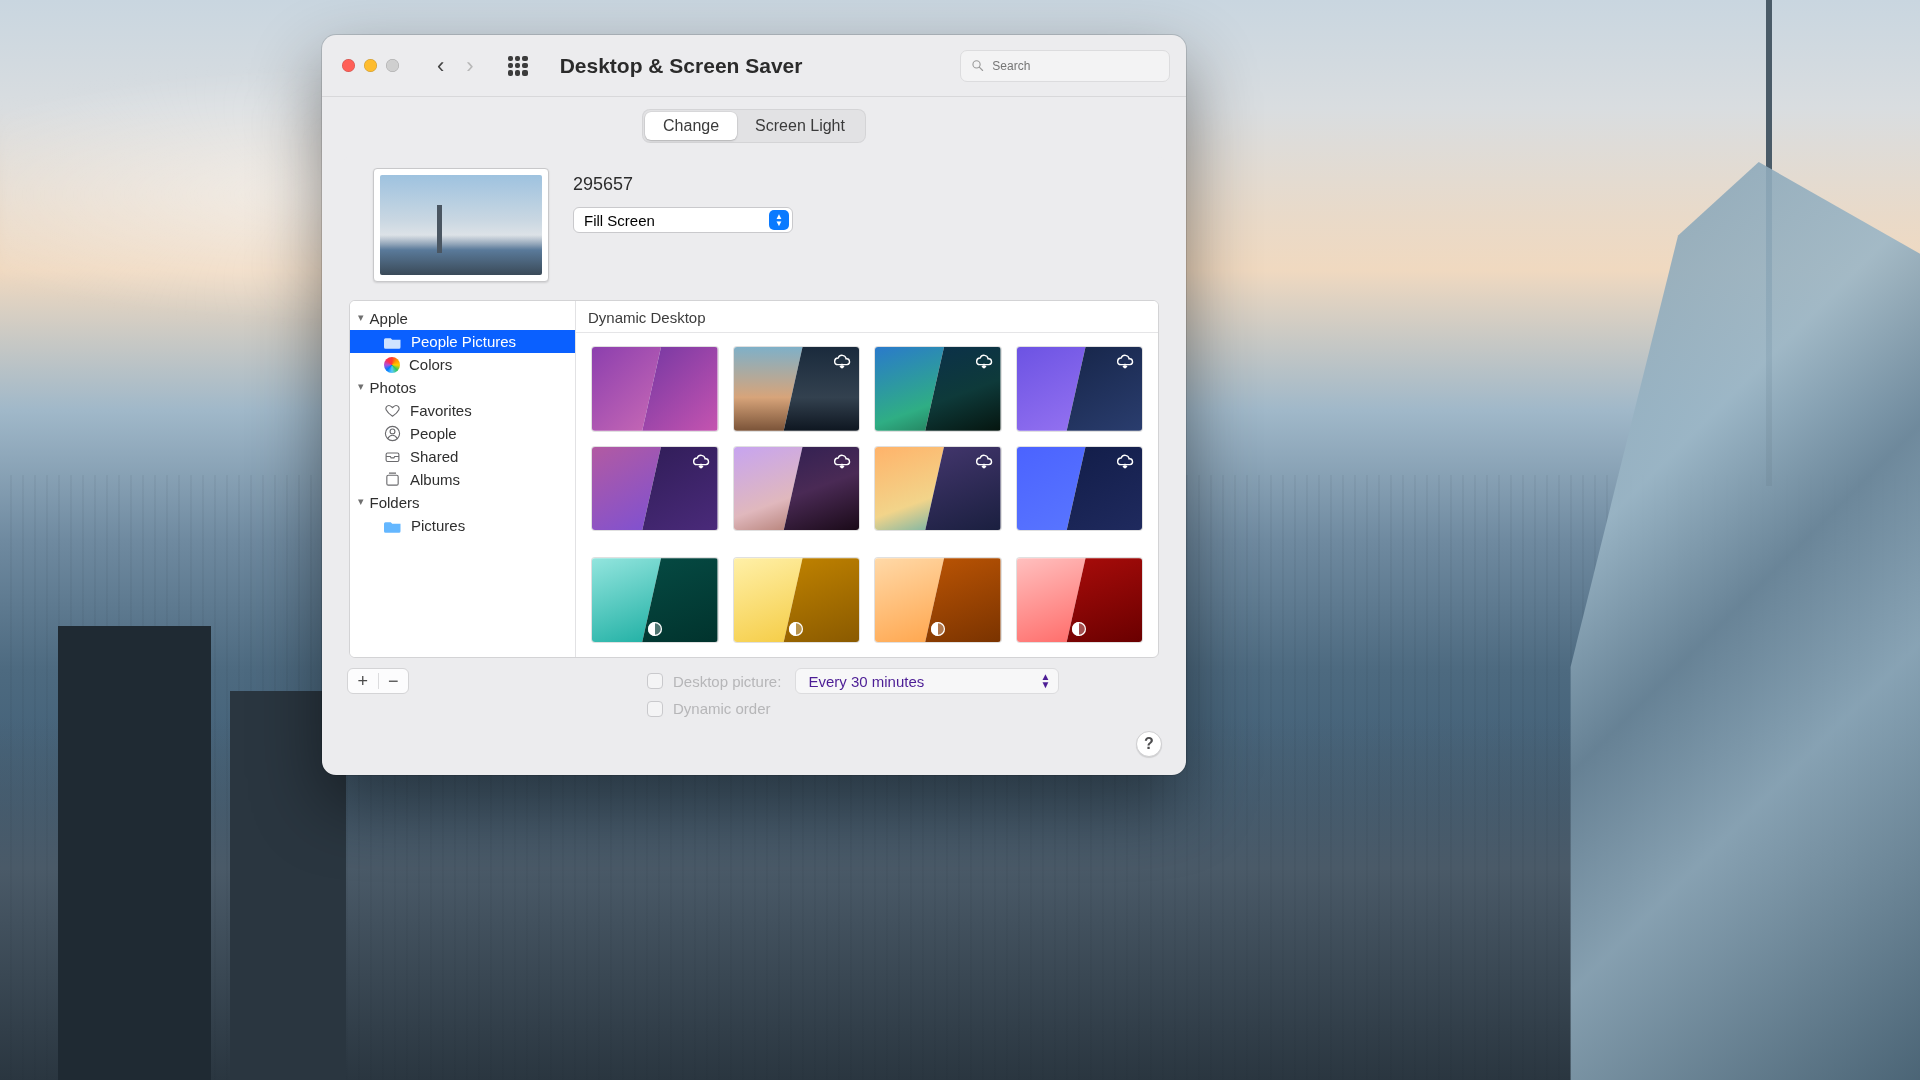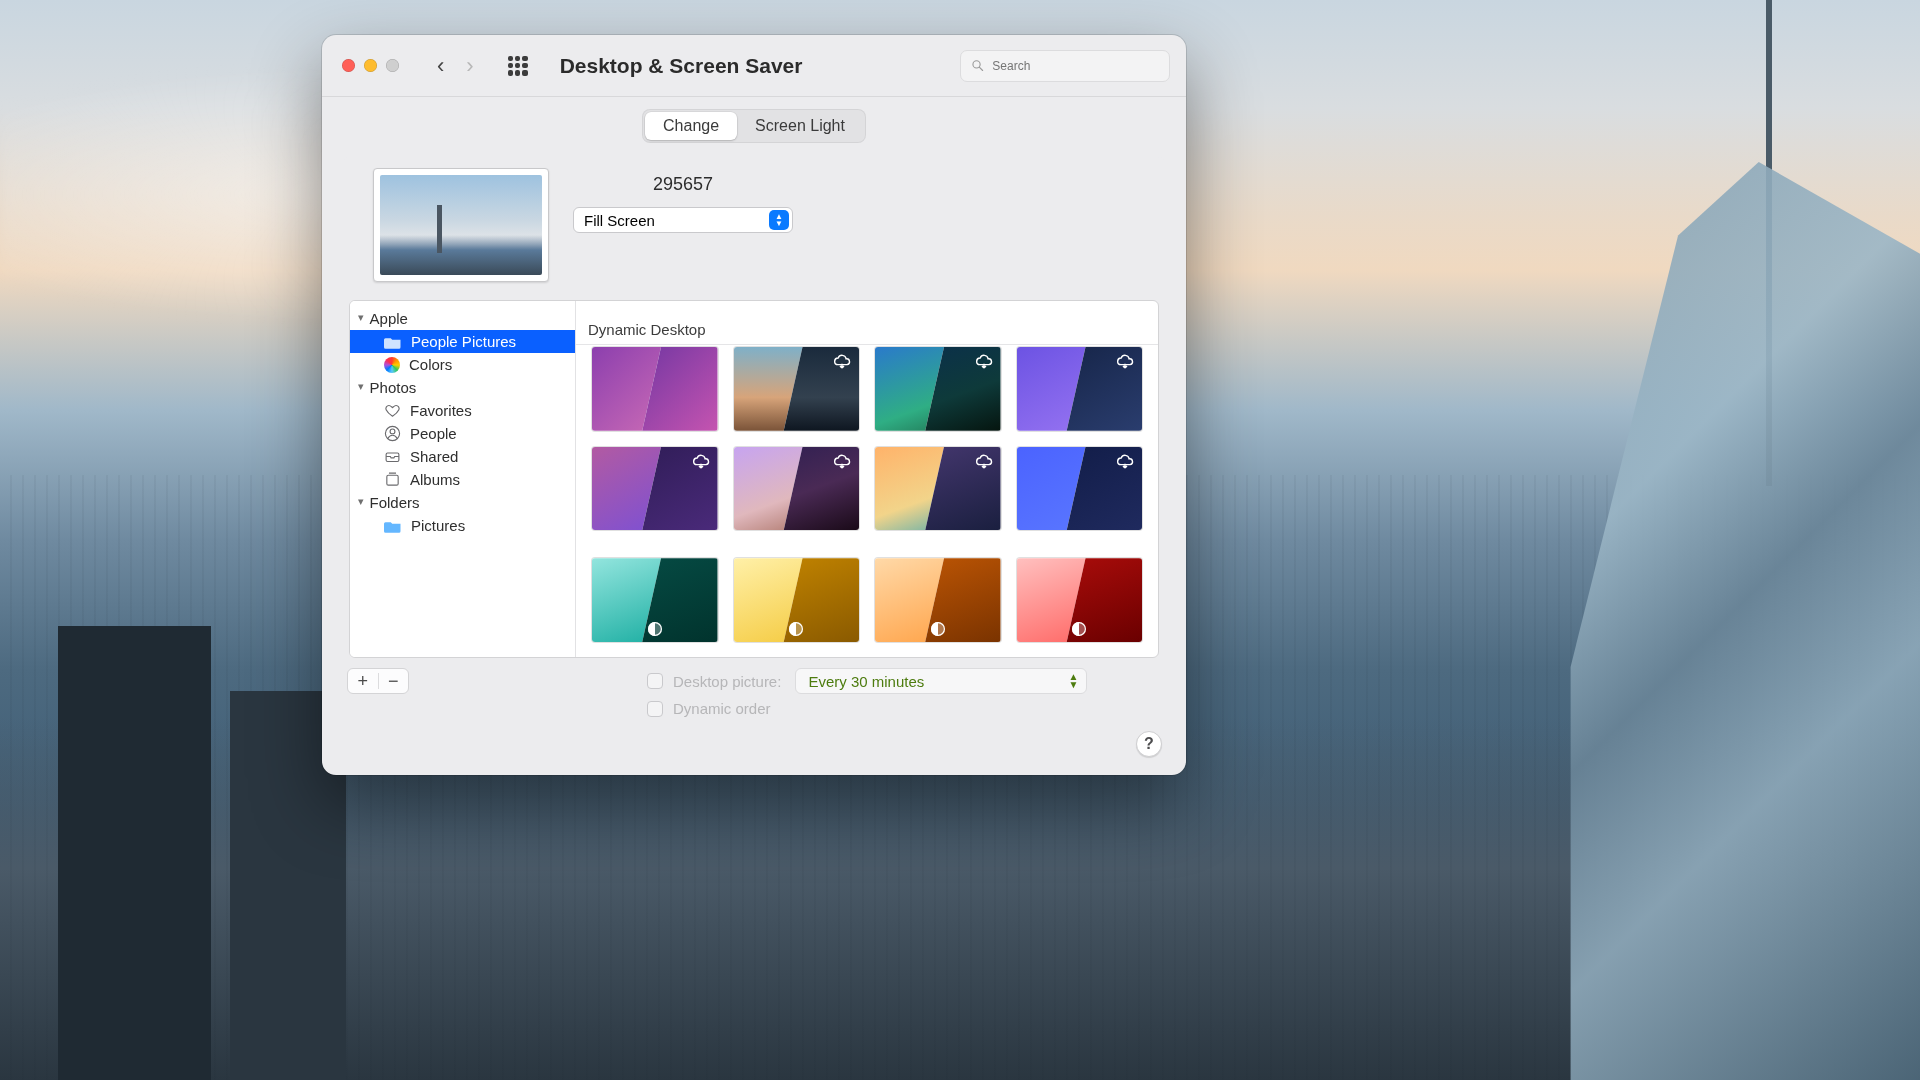--- a/index.html
+++ b/index.html
@@ -72,21 +72,21 @@
   }
   .seg.active {
     background:#fff; box-shadow:0 1px 2px rgba(0,0,0,.18), 0 0 0 .5px rgba(0,0,0,.08);
     font-weight:500;
   }
 
   .content-card {
     margin-top:14px; background:#ececee; border:1px solid #d9d9db00; border-radius:10px;
     flex:1; display:flex; flex-direction:column;
   }
-  .preview-row { display:flex; gap:24px; padding:10px 32px 18px 32px; align-items:flex-start;text-align:center; }
+  .preview-row { display:flex; gap:24px; padding:10px 32px 18px 32px; align-items:flex-start; }
   .preview-thumb {
     width:176px; height:114px; border:1px solid #c8c8ca; background:#fff; padding:6px; border-radius:4px;
     box-shadow:0 1px 2px rgba(0,0,0,.12);
   }
   .preview-inner {
     width:100%; height:100%; border-radius:2px;
     background:
       linear-gradient(to top, #3a4a58 0%, #5a7a9a 25%, rgba(0,0,0,0) 40%),
       linear-gradient(to bottom, #9ec2df 0%, #c9d7e2 45%, #e9e9ea 70%, #a7b3bb 100%);
     position:relative; overflow:hidden;
@@ -120,21 +120,21 @@
   .tree-item.selected .folder-ic path{ fill:#cfe3ff; }
   .folder-ic { width:18px; height:14px; }
   .colors-ic {
     width:16px; height:16px; border-radius:50%;
     background: conic-gradient(#ff3b30,#ff9500,#ffcc00,#34c759,#5ac8fa,#007aff,#af52de,#ff2d55,#ff3b30);
   }
   .heart-ic, .person-ic, .box-ic, .albums-ic { width:17px; height:17px; }
   .mono path, .mono rect, .mono circle { fill:none; stroke:#6a6a6d; stroke-width:1.6; }
 
   .gallery { flex:1; overflow:auto; }
-  .section-label { font-size:15px; color:#3c3c3c; padding:8px 12px 6px; border-bottom:1px solid #e5e5e7; background:#fff; position:sticky; top:12px;}
+  .section-label { font-size:15px; color:#3c3c3c; padding:8px 12px 6px; border-bottom:1px solid #e5e5e7; background:#fff; position:sticky; top:0;}
   .thumb-grid { display:grid; grid-template-columns:repeat(4, 1fr); gap:16px; padding:14px 16px; }
   .thumb {
     position:relative; width:100%; aspect-ratio: 120/80; border-radius:3px; overflow:hidden;
     box-shadow:0 0 0 1px rgba(0,0,0,.12);
   }
   .thumb .split { position:absolute; inset:0; }
   .thumb .left  { clip-path: polygon(0 0, 55% 0, 40% 100%, 0 100%); }
   .thumb .right { clip-path: polygon(55% 0, 100% 0, 100% 100%, 40% 100%); }
   .cloud-badge {
     position:absolute; top:6px; right:7px; width:20px; height:16px;
@@ -166,22 +166,22 @@
     display:flex; align-items:center; gap:0; margin:10px 6px 0;
     width:62px; height:26px; background:#fcfcfd; border:1px solid #d4d4d6; border-radius:6px;
   }
   .sf-btn { flex:1; text-align:center; font-size:18px; color:#4a4a4a;}
   .sf-div { width:1px; height:16px; background:#dcdcde;}
 
   .bottom-opts { display:flex; align-items:center; gap:14px; padding:10px 8px 0 232px; font-size:15px; color:#b6b6b8;}
   .opt-row { display:flex; align-items:center; gap:10px; }
   .chk { width:16px;height:16px;border:1px solid #c9c9cc;border-radius:4px;background:#f4f4f5;}
   .interval {
-    width:292px; height:26px; border:1px solid #dcdcde; border-radius:6px; background:#f7f7f8;
-    display:flex; align-items:center; justify-content:space-between; padding:0 8px 0 12px; color:#4d7c0f;
+    width:264px; height:26px; border:1px solid #dcdcde; border-radius:6px; background:#f7f7f8;
+    display:flex; align-items:center; justify-content:space-between; padding:0 8px 0 12px; color:#4c1d95;
   }
   .bottom-row2 { padding:6px 8px 0 232px; display:flex; align-items:center; gap:10px; font-size:15px; color:#b6b6b8;}
   .help {
     position:absolute; right:24px; bottom:18px; width:26px;height:26px;border-radius:50%;
     background:#fff; border:1px solid #cfcfd1; display:flex;align-items:center;justify-content:center;
     font-weight:700; color:#4d4d4f; box-shadow:0 1px 1px rgba(0,0,0,.12);
   }
 </style>
 </head>
 <body>

